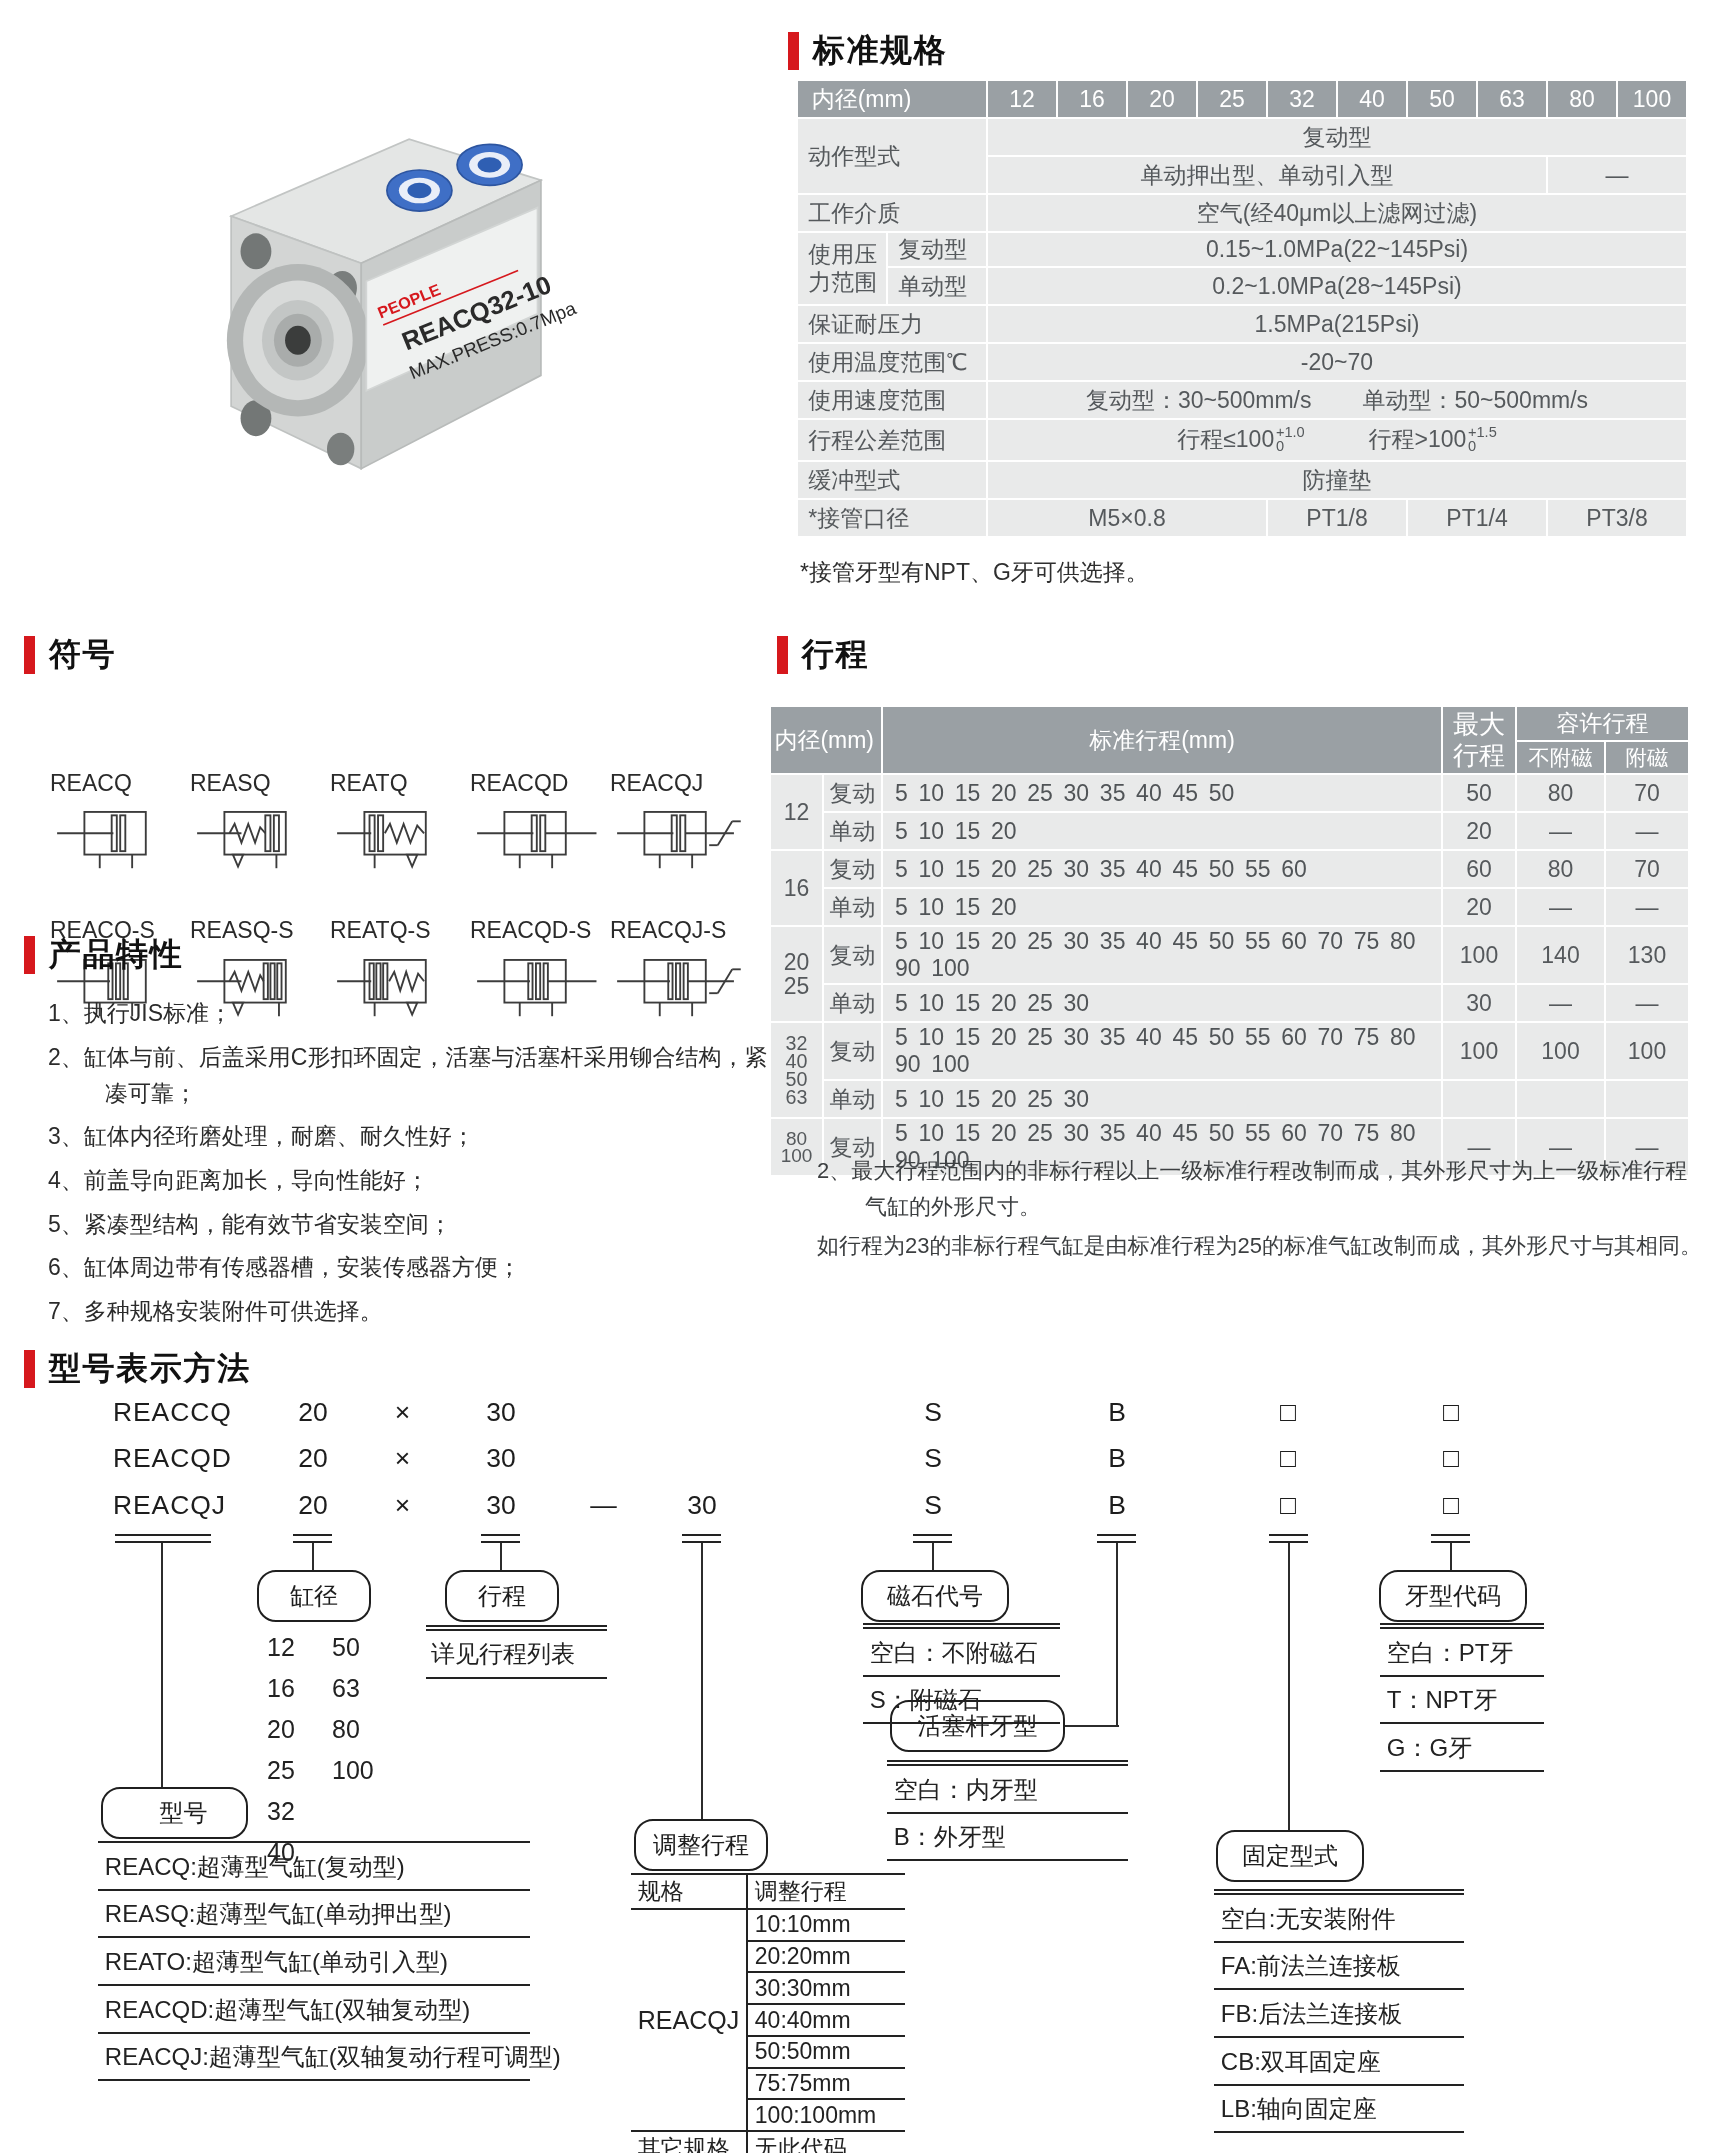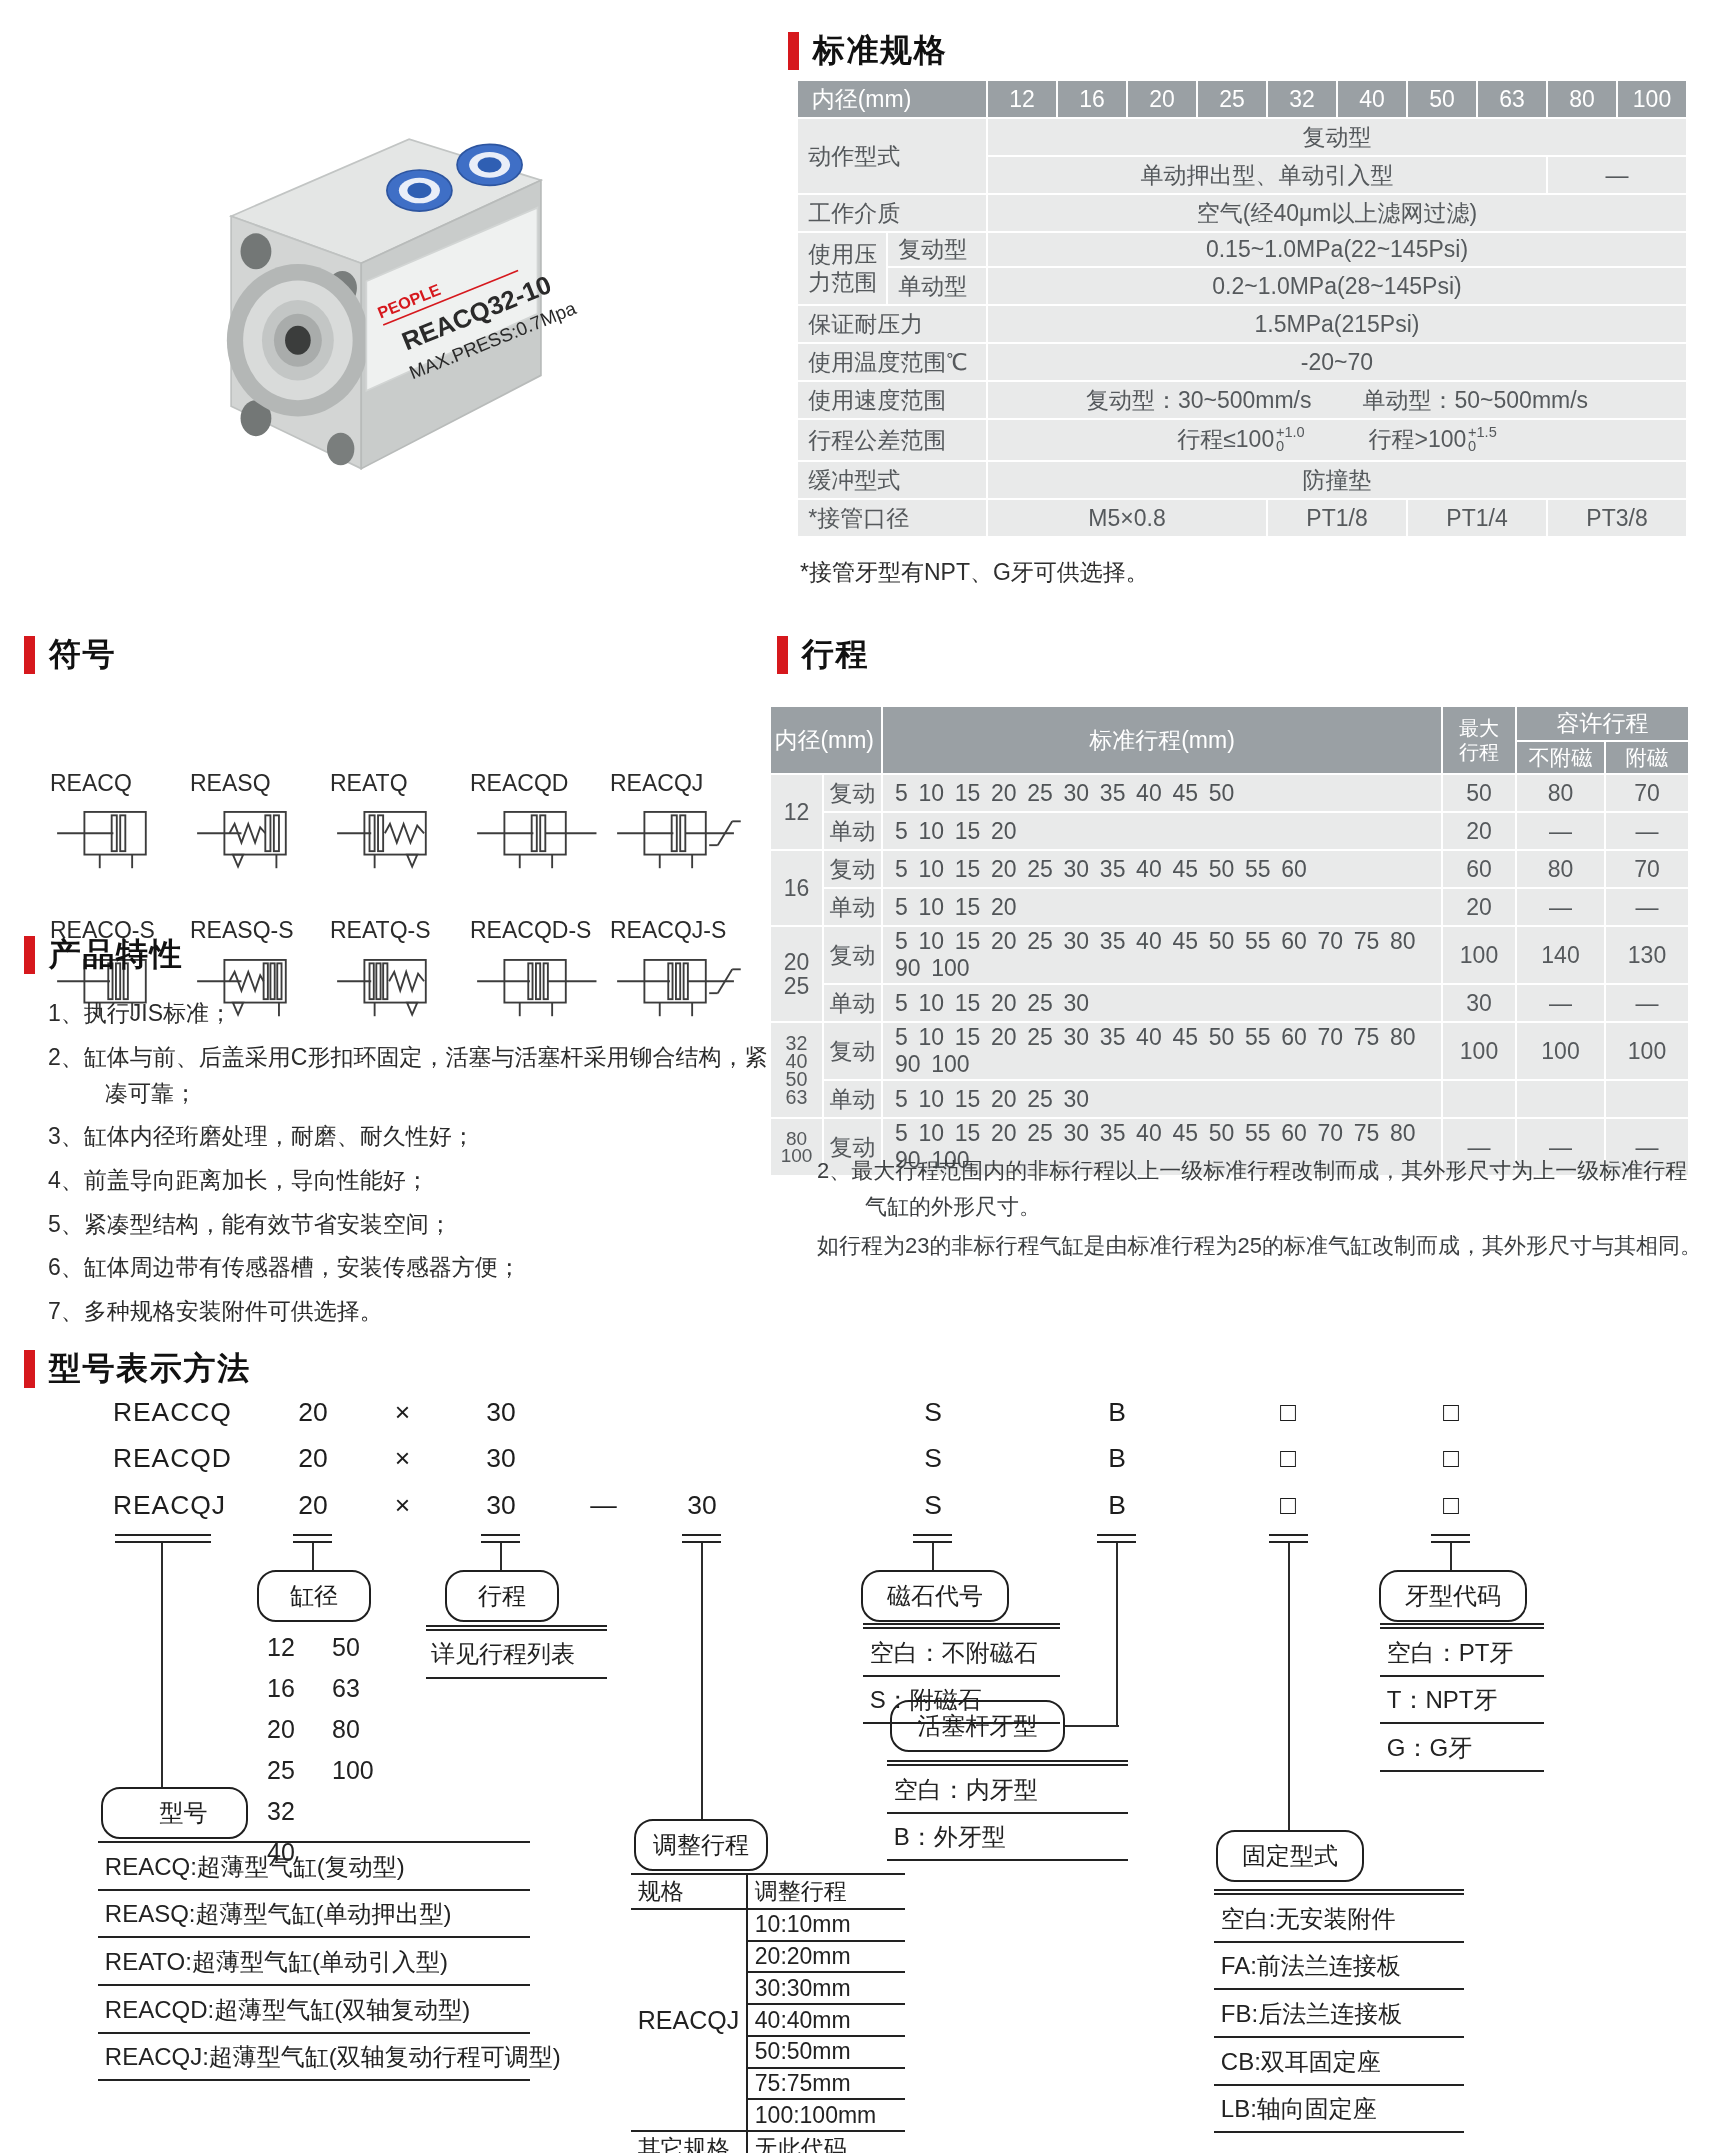--- a/index.html
+++ b/index.html
@@ -373,21 +373,21 @@
         <col style="width:57px">
         <col style="width:558px">
       <col style="width:72px">
         <col style="width:87px">
         <col style="width:82px">
     </colgroup>
     <tbody>
         <tr style="height:26px;">
       <th colspan="2" rowspan="2" class="lbl" style="padding-left:3.4px;">内径(mm)</th>
       <th rowspan="2">标准行程(mm)</th>
-      <th rowspan="2" class="pre" style="font-size:20px;">最大
+      <th rowspan="2" class="pre" style="font-size:26px;">最大
 行程</th>
       <th colspan="2">容许行程</th>
     </tr>
     <tr style="height:26px;">
       <th style="font-size:21.4px;">不附磁</th>
       <th style="font-size:21.4px;">附磁</th>
     </tr>
     <tr style="height:36px;">
       <td rowspan="2" class="boreg pre">12</td>
       <td>复动</td>

